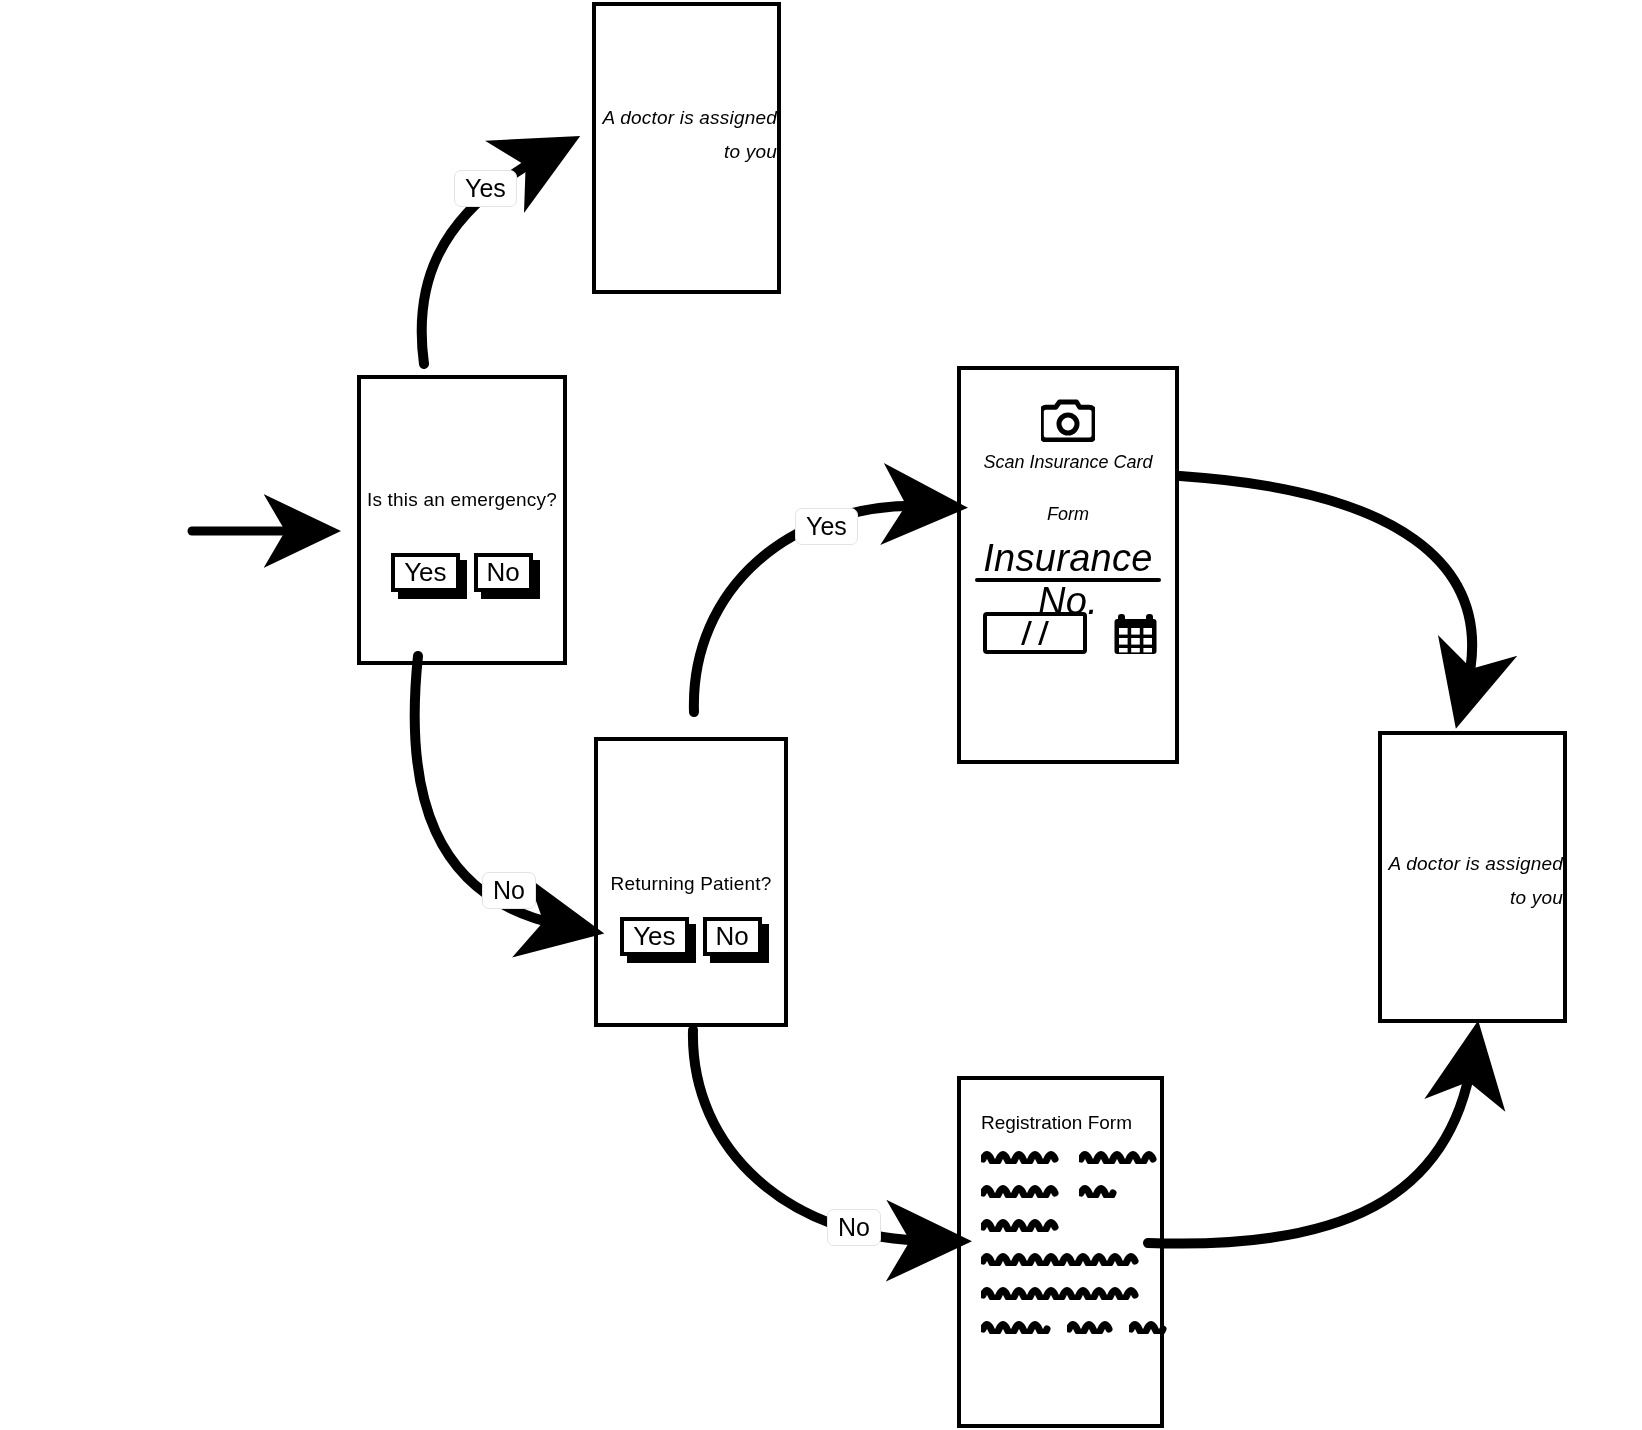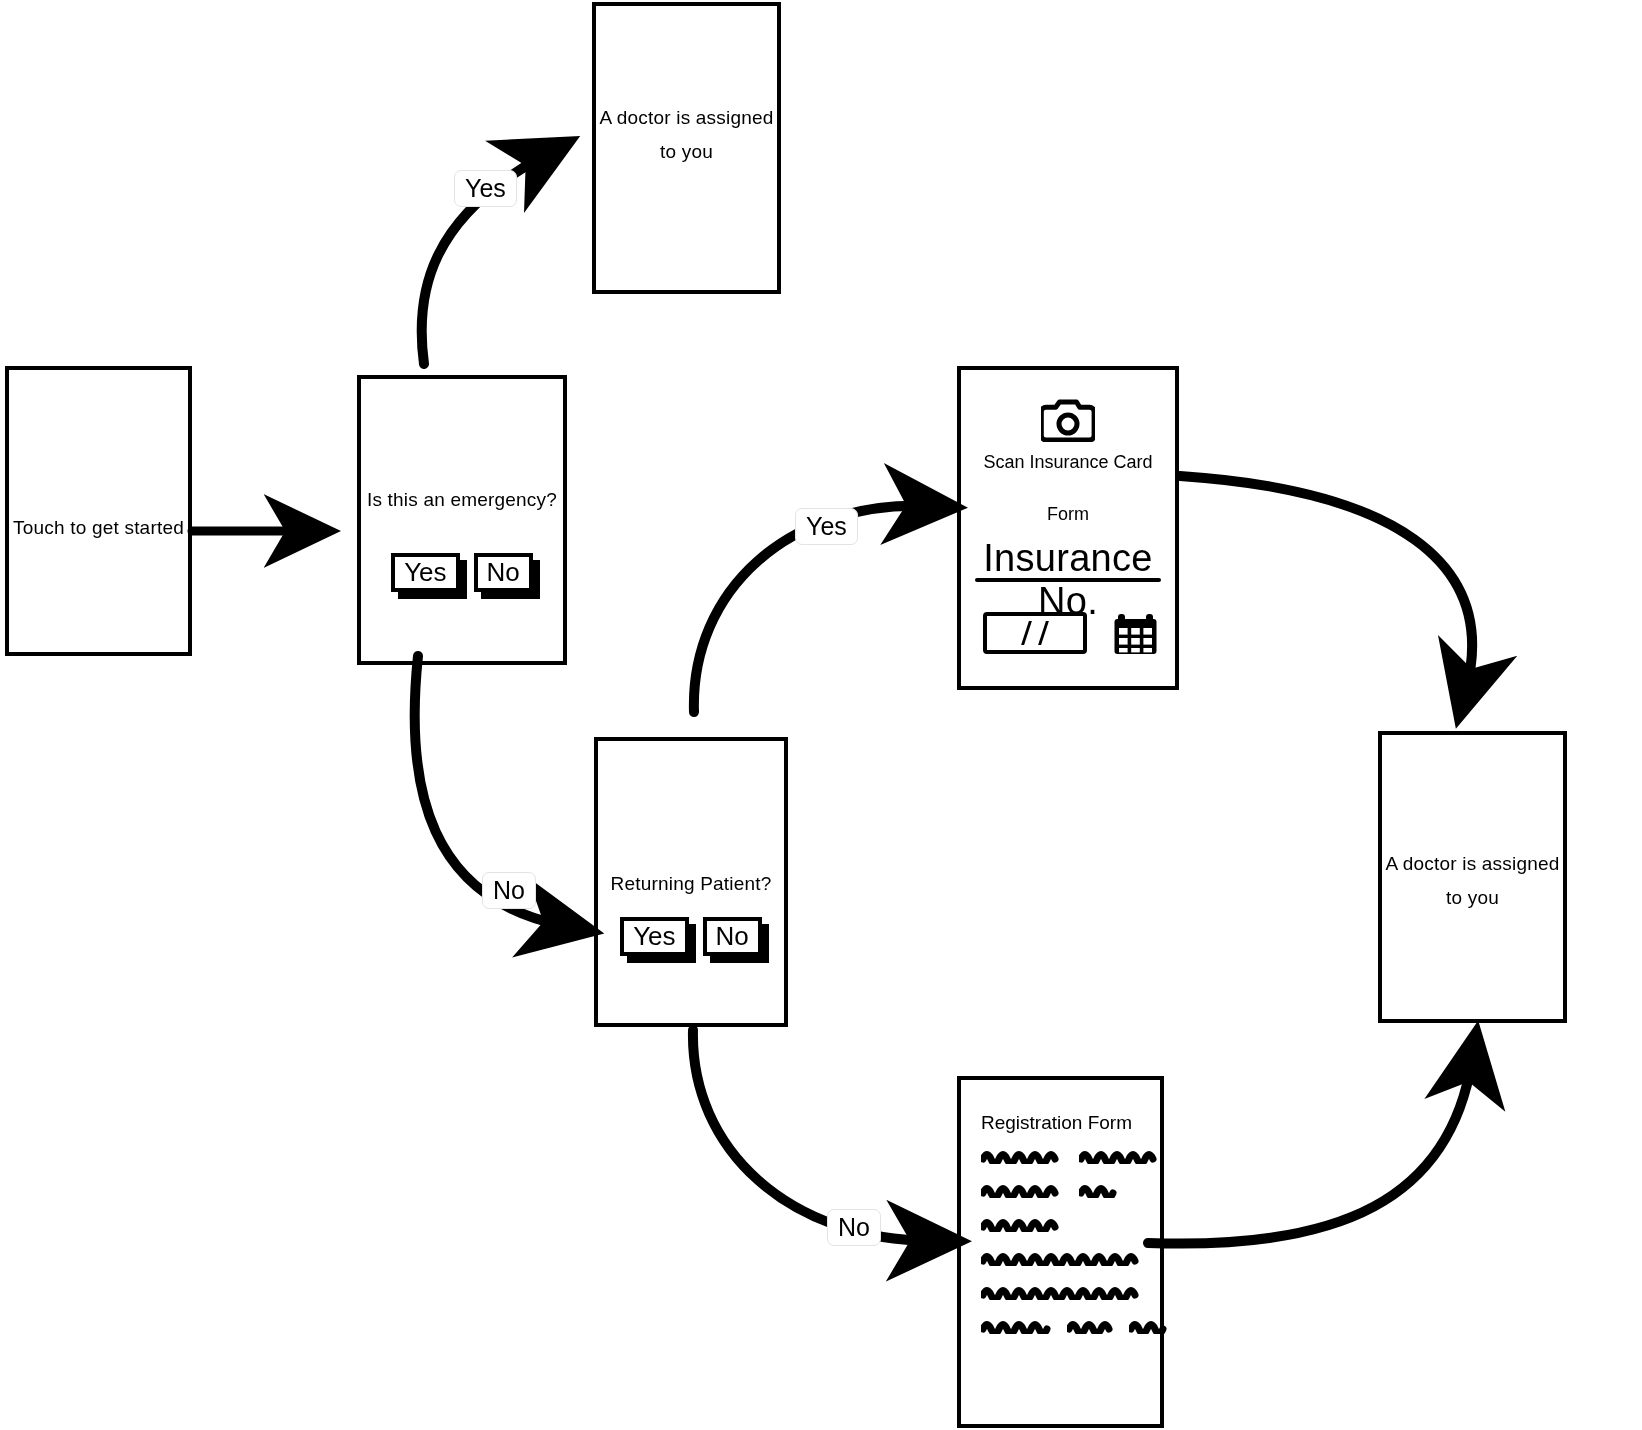--- a/index.html
+++ b/index.html
@@ -21,25 +21,26 @@
   .node {
     position: absolute;
     box-sizing: border-box;
     background: #ffffff;
     border: 4px solid #000000;
   }
   .node-text {
     position: absolute;
     left: 0;
     right: 0;
-    text-align: center;
+    text-align: right;
     font-size: 19px;
     line-height: 34px;
     letter-spacing: .2px;
     color: #000;
+    font-style: italic;
   }
   .node-title {
     position: absolute;
     left: 0; right: 0;
     text-align: center;
     font-size: 19px;
     letter-spacing: .2px;
   }
   
   .btnrow {
@@ -167,23 +168,20 @@
     <path d="M1180,476 C1390,490 1500,560 1466,690" fill="none" stroke="#000" stroke-width="10" stroke-linecap="round" marker-end="url(#ah)"></path>
 
     <path d="M1148,1243 C1340,1250 1450,1200 1472,1060" fill="none" stroke="#000" stroke-width="10" stroke-linecap="round" marker-end="url(#ah)"></path>
   </svg>
 
   <div class="edge-label" style="left:454px; top:170px;">Yes</div>
   <div class="edge-label" style="left:482px; top:872px;">No</div>
   <div class="edge-label" style="left:795px; top:508px;">Yes</div>
   <div class="edge-label" style="left:827px; top:1209px;">No</div>
 
-  <div class="node" style="left:5px; top:366px; width:187px; height:290px;">
-    <div class="node-text" style="top:141px;">Touch to get started</div>
-  </div>
 
   <div class="node" style="left:332px; top:375px; width:210px; height:290px;margin-left:25px;">
     <div class="node-title" style="top:110px;">Is this an emergency?</div>
     <div class="btnrow" style="top:174px;">
       <div class="pushbtn">Yes</div>
       <div class="pushbtn">No</div>
     </div>
   </div>
 
   <div class="node" style="left:592px; top:2px; width:189px; height:292px;">
@@ -192,21 +190,21 @@
   </div>
 
   <div class="node" style="left:594px; top:737px; width:194px; height:290px;">
     <div class="node-title" style="top:132px;">Returning Patient?</div>
     <div class="btnrow" style="top:176px;">
       <div class="pushbtn">Yes</div>
       <div class="pushbtn">No</div>
     </div>
   </div>
 
-  <div class="node" style="left:957px; top:366px; width:222px; height:324px;">
+  <div class="node" style="left:957px; top:366px; width:222px; height:398px;font-style:italic;">
 
     <div class="cam" style="top:28px;">
       <svg width="54" height="44" viewBox="0 0 54 44" aria-hidden="true">
         <path d="M18.5 4 h17 l3.2 5.2 h9.8 a4.6 4.6 0 0 1 4.6 4.6 v23.6
                  a4.6 4.6 0 0 1 -4.6 4.6 h-43.6 a4.6 4.6 0 0 1 -4.6 -4.6
                  v-23.6 a4.6 4.6 0 0 1 4.6 -4.6 h9.8 Z" fill="none" stroke="#000" stroke-width="5" stroke-linejoin="round"></path>
         <circle cx="27" cy="26" r="9" fill="none" stroke="#000" stroke-width="5"></circle>
       </svg>
     </div>
 

